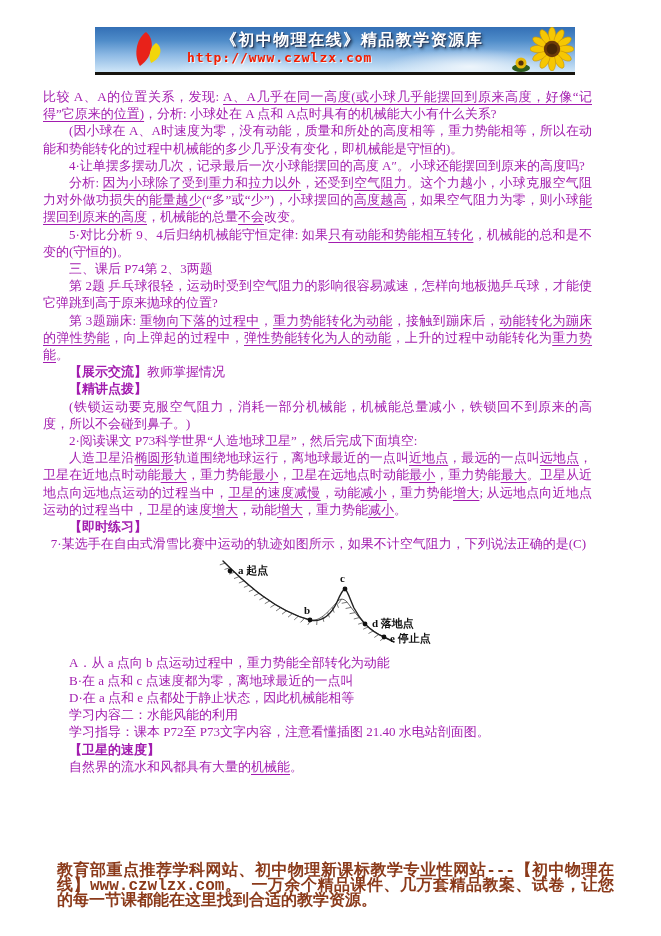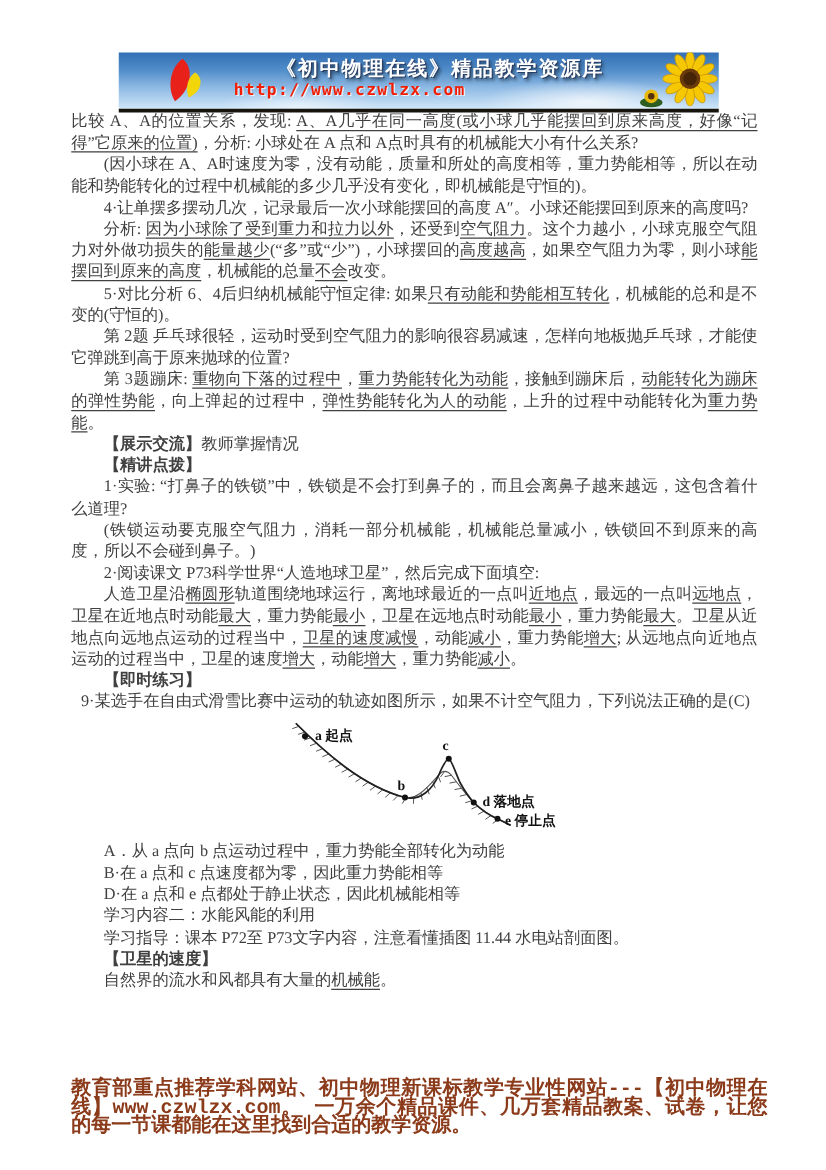--- a/index.html
+++ b/index.html
@@ -1,21 +1,21 @@
 <!DOCTYPE html>
 <html><head>
 <meta charset="utf-8">
 <style>
   html,body{margin:0;padding:0;background:#ffffff;}
   body{width:661px;height:936px;overflow:hidden;font-family:"Liberation Serif",serif;}
   .page{position:relative;width:661px;height:936px;background:#ffffff;}
 
   
   .banner{
-    position:absolute;left:95px;top:42px;width:480px;height:45px;
+    position:absolute;left:95px;top:27px;width:480px;height:45px;
     background:
       radial-gradient(ellipse 120px 26px at 78% 88%, rgba(255,255,255,.75), rgba(255,255,255,0) 70%),
       radial-gradient(ellipse 90px 20px at 30% 95%, rgba(255,255,255,.55), rgba(255,255,255,0) 70%),
       linear-gradient(180deg,#336fb5 0%,#4f8cc9 30%,#8db9e4 62%,#cfe6f8 100%);
     border-bottom:3px solid #17140e;
     overflow:hidden;
   }
   .banner-title{
     position:absolute;left:92px;right:58px;top:3px;text-align:center;
     color:#ffffff;font-weight:bold;font-size:16px;letter-spacing:1.5px;
@@ -28,22 +28,22 @@
     font-family:"DejaVu Sans Mono",monospace;
     text-shadow:1px 1px 0 rgba(255,255,255,.75);
     white-space:nowrap;
   }
   .banner-logo{position:absolute;left:30px;top:3px;}
   .banner-flower{position:absolute;right:1px;bottom:-3px;}
   .banner-flower-small{position:absolute;right:44px;bottom:-4px;}
 
   
   .content{
-    position:absolute;left:57px;top:88px;width:549px;
-    font-size:13px;line-height:17.2px;color:#404040;
+    position:absolute;left:43px;top:88px;width:549px;
+    font-size:13px;line-height:17.2px;color:#a21caf;
     text-align:justify;
   }
   p.para{margin:0;padding:0;text-align:justify;}
   .ind2{text-indent:2em;}
   .ind05{text-indent:0.6em;}
   .ind0{text-indent:0;}
   .useg{text-decoration:underline;text-underline-offset:3px;}
   .bseg{font-weight:bold;}
 
   
@@ -104,31 +104,31 @@
       </svg>
     </div>
   </div>
 
   <div class="content">
     <div id="paras-top">
         <p class="para ind0"><span>比较 A、A的位置关系，发现: </span><span class="useg">A、A几乎在同一高度(或小球几乎能摆回到原来高度，好像“记得”它原来的位置)</span><span>，分析: 小球处在 A 点和 A点时具有的机械能大小有什么关系?</span></p>
         <p class="para ind2"><span>(因小球在 A、A时速度为零，没有动能，质量和所处的高度相等，重力势能相等，所以在动能和势能转化的过程中机械能的多少几乎没有变化，即机械能是守恒的)。</span></p>
         <p class="para ind2"><span>4·让单摆多摆动几次，记录最后一次小球能摆回的高度 A″。小球还能摆回到原来的高度吗?</span></p>
         <p class="para ind2"><span>分析: </span><span class="useg">因为小球除了受到重力和拉力以外</span><span>，还受到</span><span class="useg">空气阻力</span><span>。这个力越小，小球克服空气阻力对外做功损失的</span><span class="useg">能量越少</span><span>(“多”或“少”)，小球摆回的</span><span class="useg">高度越高</span><span>，如果空气阻力为零，则小球</span><span class="useg">能摆回到原来的高度</span><span>，机械能的总量</span><span class="useg">不会</span><span>改变。</span></p>
-        <p class="para ind2"><span>5·对比分析 6、4后归纳机械能守恒定律: 如果</span><span class="useg">只有动能和势能相互转化</span><span>，机械能的总和是不变的(守恒的)。</span></p>
+        <p class="para ind2"><span>5·对比分析 9、4后归纳机械能守恒定律: 如果</span><span class="useg">只有动能和势能相互转化</span><span>，机械能的总和是不变的(守恒的)。</span></p>
+        <p class="para ind2"><span>三、课后 P74第 2、3两题</span></p>
         <p class="para ind2"><span>第 2题 乒乓球很轻，运动时受到空气阻力的影响很容易减速，怎样向地板抛乒乓球，才能使它弹跳到高于原来抛球的位置?</span></p>
         <p class="para ind2"><span>第 3题蹦床: </span><span class="useg">重物向下落的过程中</span><span>，</span><span class="useg">重力势能转化为动能</span><span>，接触到蹦床后，</span><span class="useg">动能转化为蹦床的弹性势能</span><span>，向上弹起的过程中，</span><span class="useg">弹性势能转化为人的动能</span><span>，上升的过程中动能转化为</span><span class="useg">重力势能</span><span>。</span></p>
         <p class="para ind2"><span class="bseg">【展示交流】</span><span>教师掌握情况</span></p>
         <p class="para ind2"><span class="bseg">【精讲点拨】</span></p>
-        <p class="para ind2"><span>1·实验: “打鼻子的铁锁”中，铁锁是不会打到鼻子的，而且会离鼻子越来越远，这包含着什么道理?</span></p>
         <p class="para ind2"><span>(铁锁运动要克服空气阻力，消耗一部分机械能，机械能总量减小，铁锁回不到原来的高度，所以不会碰到鼻子。)</span></p>
         <p class="para ind2"><span>2·阅读课文 P73科学世界“人造地球卫星”，然后完成下面填空:</span></p>
         <p class="para ind2"><span>人造卫星沿</span><span class="useg">椭圆形</span><span>轨道围绕地球运行，离地球最近的一点叫</span><span class="useg">近地点</span><span>，最远的一点叫</span><span class="useg">远地点</span><span>，卫星在近地点时动能</span><span class="useg">最大</span><span>，重力势能</span><span class="useg">最小</span><span>，卫星在远地点时动能</span><span class="useg">最小</span><span>，重力势能</span><span class="useg">最大</span><span>。卫星从近地点向远地点运动的过程当中，</span><span class="useg">卫星的速度减慢</span><span>，动能</span><span class="useg">减小</span><span>，重力势能</span><span class="useg">增大</span><span>; 从远地点向近地点运动的过程当中，卫星的速度</span><span class="useg">增大</span><span>，动能</span><span class="useg">增大</span><span>，重力势能</span><span class="useg">减小</span><span>。</span></p>
         <p class="para ind2"><span class="bseg">【即时练习】</span></p>
-        <p class="para ind05"><span>9·某选手在自由式滑雪比赛中运动的轨迹如图所示，如果不计空气阻力，下列说法正确的是(C)</span></p>
+        <p class="para ind05"><span>7·某选手在自由式滑雪比赛中运动的轨迹如图所示，如果不计空气阻力，下列说法正确的是(C)</span></p>
       </div>
 
     <div class="figure">
       <svg width="285" height="97" viewBox="0 0 285 97">
 
         <path id="groundPath" d="M22,5 C45,28 75,55 109,64 C120,66.5 130,52 138,44 Q142,41.5 146,46 C152,54 158,62 164,68 C170,73.5 176.5,78 183,81 L193,86" fill="none" stroke="#555" stroke-width="0.9"></path>
         <g id="ticks" stroke="#555" stroke-width="0.8">
             <line x1="24.1" y1="7.1" x2="18.8" y2="8.9"></line>
             <line x1="28.8" y1="11.7" x2="23.5" y2="13.5"></line>
             <line x1="33.5" y1="16.2" x2="28.2" y2="18.1"></line>
@@ -174,24 +174,24 @@
         <text class="fig-label" x="37" y="18">a 起点</text>
         <text class="fig-label" x="103" y="58">b</text>
         <text class="fig-label" x="139" y="26">c</text>
         <text class="fig-label" x="171" y="71">d 落地点</text>
         <text class="fig-label" x="189" y="86">e 停止点</text>
       </svg>
     </div>
 
     <div id="paras-bottom">
         <p class="para ind2"><span>A．从 a 点向 b 点运动过程中，重力势能全部转化为动能</span></p>
-        <p class="para ind2"><span>B·在 a 点和 c 点速度都为零，因此重力势能相等</span></p>
+        <p class="para ind2"><span>B·在 a 点和 c 点速度都为零，离地球最近的一点叫</span></p>
         <p class="para ind2"><span>D·在 a 点和 e 点都处于静止状态，因此机械能相等</span></p>
         <p class="para ind2"><span>学习内容二：水能风能的利用</span></p>
-        <p class="para ind2"><span>学习指导：课本 P72至 P73文字内容，注意看懂插图 11.44 水电站剖面图。</span></p>
+        <p class="para ind2"><span>学习指导：课本 P72至 P73文字内容，注意看懂插图 21.40 水电站剖面图。</span></p>
         <p class="para ind2"><span class="bseg">【卫星的速度】</span></p>
         <p class="para ind2"><span>自然界的流水和风都具有大量的</span><span class="useg">机械能</span><span>。</span></p>
       </div>
   </div>
 
   <div class="footer">教育部重点推荐学科网站、初中物理新课标教学专业性网站---【初中物理在线】www.czwlzx.com。 一万余个精品课件、几万套精品教案、试卷，让您的每一节课都能在这里找到合适的教学资源。</div>
 
 </div>
 
 </body></html>

